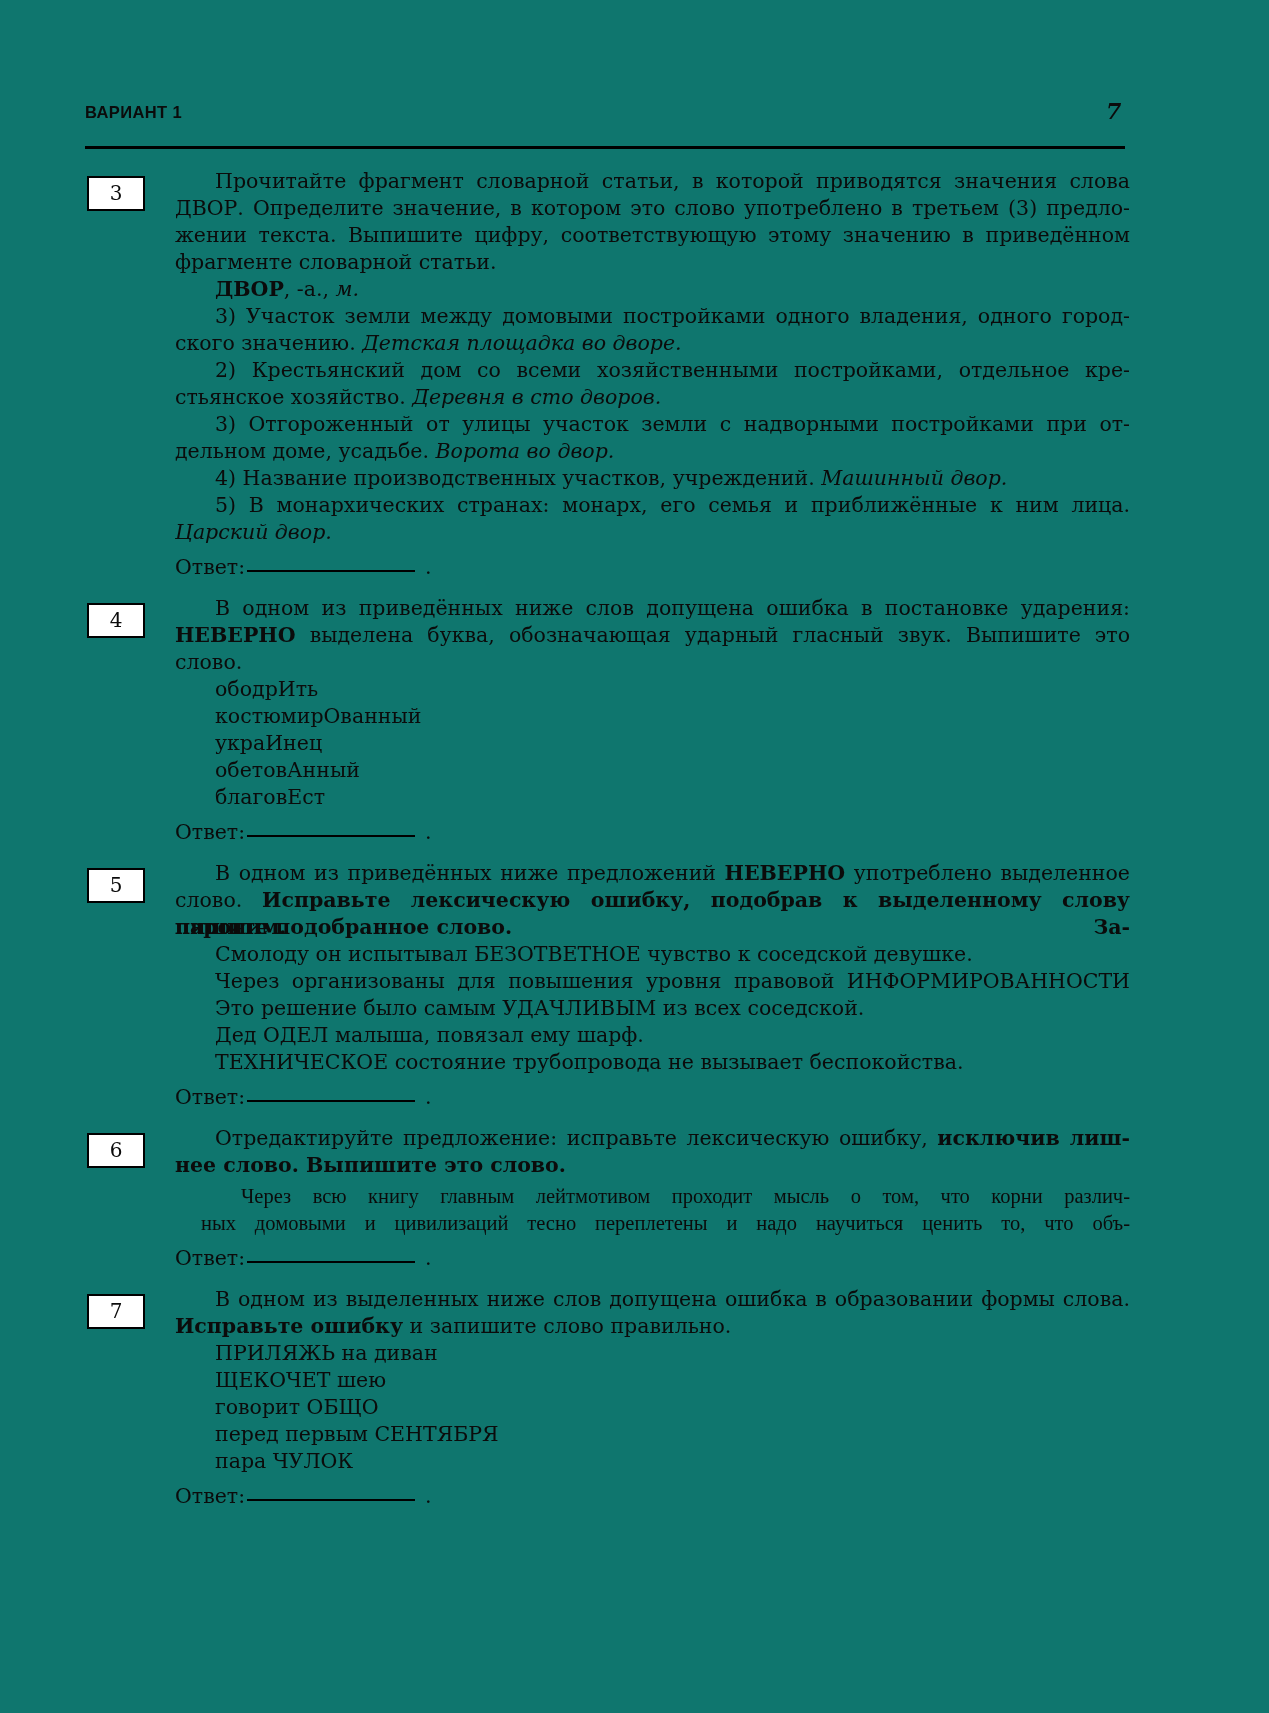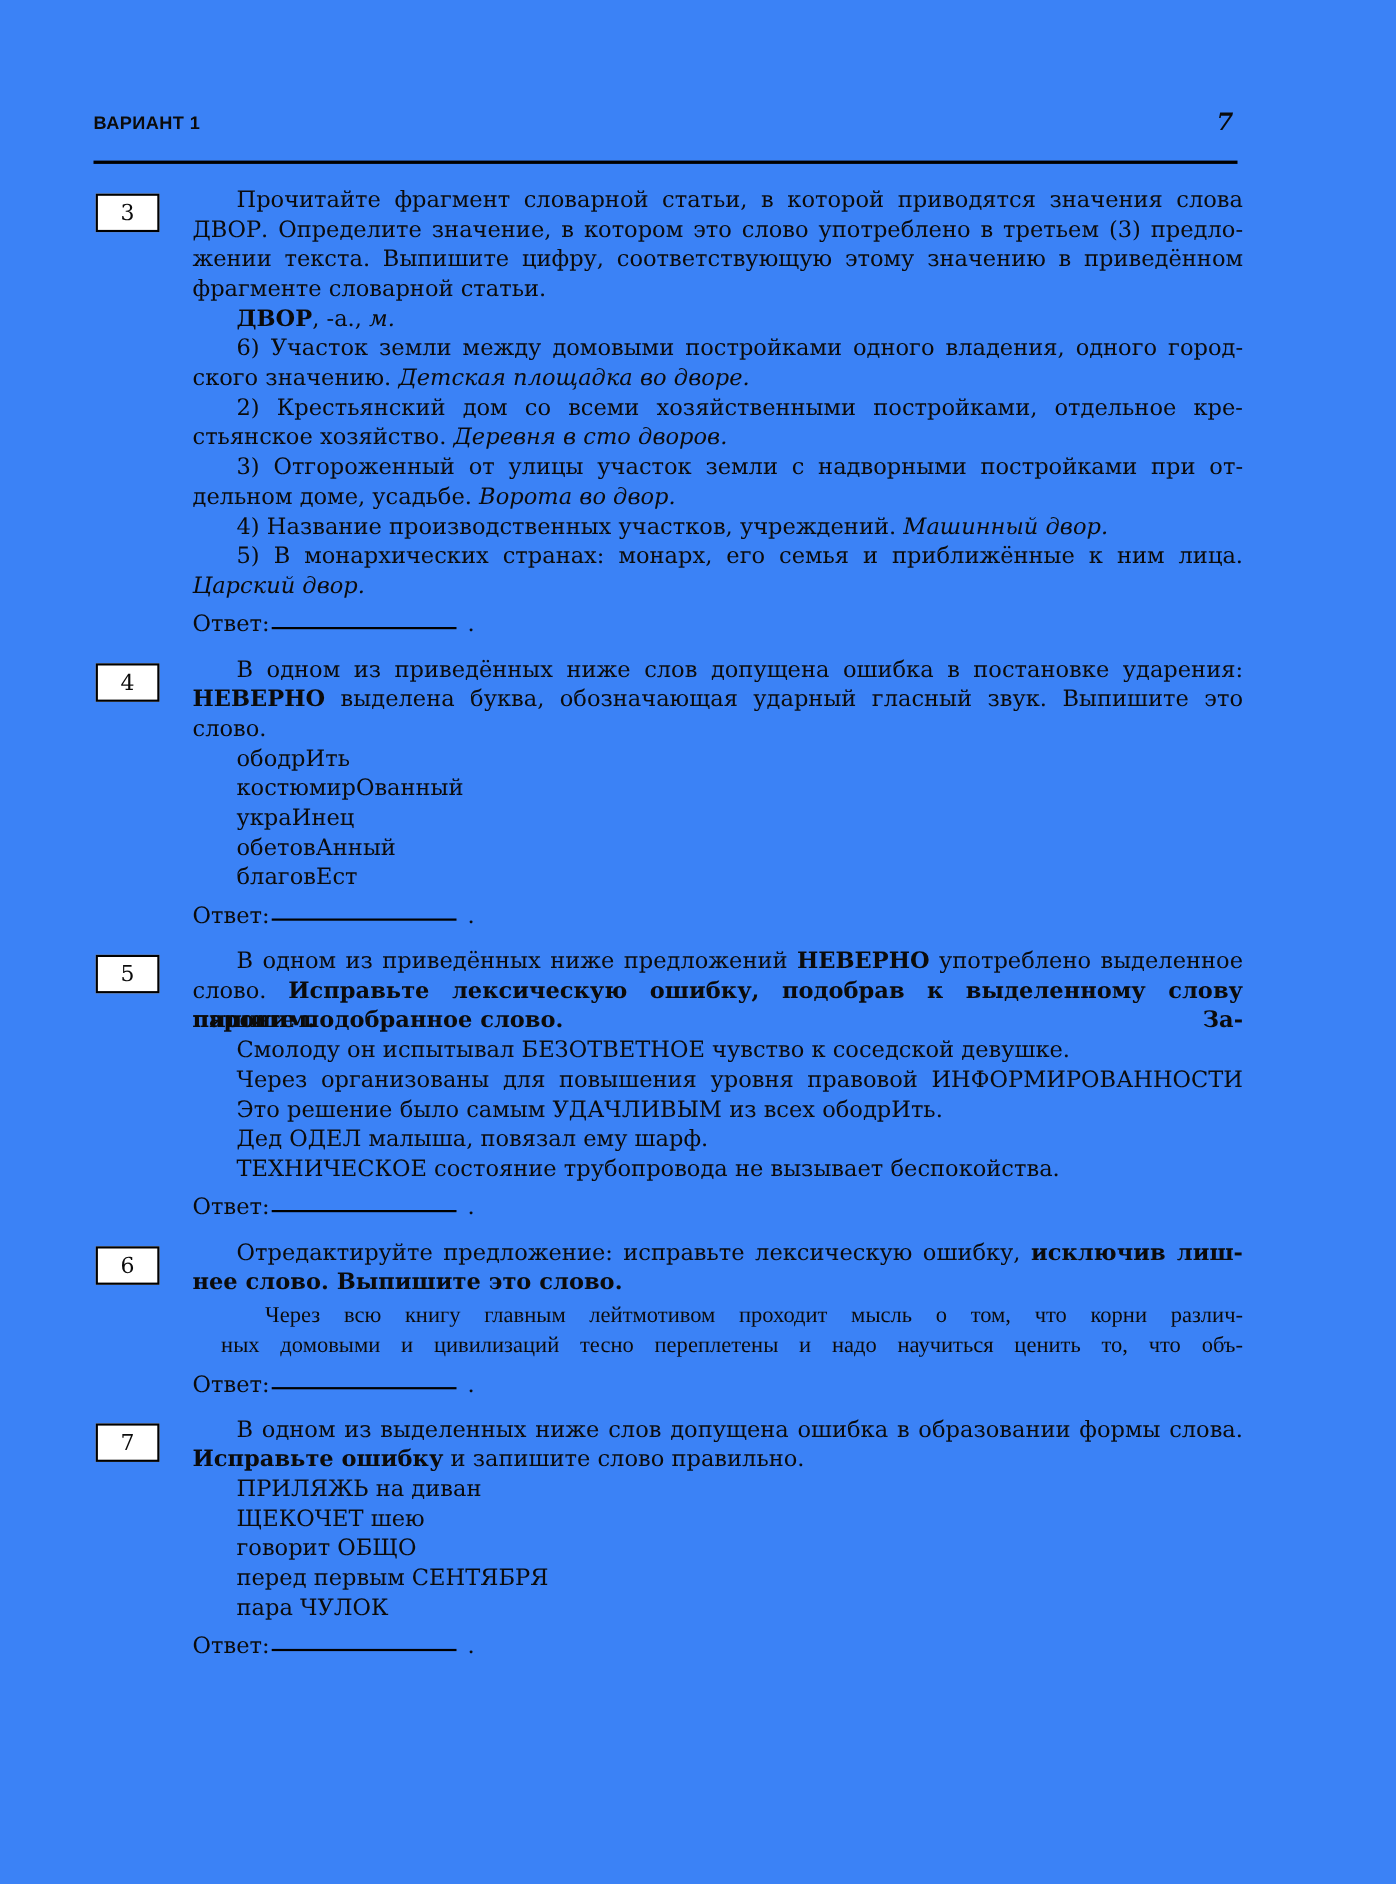--- a/index.html
+++ b/index.html
@@ -1,17 +1,17 @@
 <!DOCTYPE html>
 <html><head>
 <meta charset="utf-8">
 <style>
   html,body{margin:0;padding:0;background:#e8e8e8;}
   .page{
-    position:relative;width:1269px;height:1713px;background:#3b82f6;
+    position:relative;width:1269px;height:1713px;background:#0f766e;
     font-family:"DejaVu Serif",serif;color:#0b0b0b;overflow:hidden;
   }
   .header-variant{
     position:absolute;left:85px;top:103px;
     font-family:"Liberation Sans",sans-serif;font-weight:bold;
     font-size:16.5px;letter-spacing:.4px;
   }
   .header-page{
     position:absolute;left:1106px;top:98px;
     font-size:22px;font-weight:bold;font-style:italic;
@@ -51,21 +51,21 @@
         <div class="para">
           <div class="line ind just"><span class="run-r">Прочитайте фрагмент словарной статьи, в которой приводятся значения слова</span></div>
           <div class="line just"><span class="run-r">ДВОР. Определите значение, в котором это слово употреблено в третьем (3) предло-</span></div>
           <div class="line just"><span class="run-r">жении текста. Выпишите цифру, соответствующую этому значению в приведённом</span></div>
           <div class="line"><span class="run-r">фрагменте словарной статьи.</span></div>
         </div>
         <div class="para">
           <div class="line ind"><span class="run-b">ДВОР</span><span class="run-r">, -а., </span><span class="run-i">м.</span></div>
         </div>
         <div class="para">
-          <div class="line ind just"><span class="run-r">6) Участок земли между домовыми постройками одного владения, одного город-</span></div>
+          <div class="line ind just"><span class="run-r">3) Участок земли между домовыми постройками одного владения, одного город-</span></div>
           <div class="line"><span class="run-r">ского значению. </span><span class="run-i">Детская площадка во дворе.</span></div>
         </div>
         <div class="para">
           <div class="line ind just"><span class="run-r">2) Крестьянский дом со всеми хозяйственными постройками, отдельное кре-</span></div>
           <div class="line"><span class="run-r">стьянское хозяйство. </span><span class="run-i">Деревня в сто дворов.</span></div>
         </div>
         <div class="para">
           <div class="line ind just"><span class="run-r">3) Отгороженный от улицы участок земли с надворными постройками при от-</span></div>
           <div class="line"><span class="run-r">дельном доме, усадьбе. </span><span class="run-i">Ворота во двор.</span></div>
         </div>
@@ -113,21 +113,21 @@
           <div class="line just"><span class="run-r">слово. </span><span class="run-b">Исправьте лексическую ошибку, подобрав к выделенному слову пароним. За-</span></div>
           <div class="line"><span class="run-b">пишите подобранное слово.</span></div>
         </div>
         <div class="para">
           <div class="line ind"><span class="run-r">Смолоду он испытывал БЕЗОТВЕТНОЕ чувство к соседской девушке.</span></div>
         </div>
         <div class="para">
           <div class="line ind just"><span class="run-r">Через организованы для повышения уровня правовой ИНФОРМИРОВАННОСТИ</span></div>
         </div>
         <div class="para">
-          <div class="line ind"><span class="run-r">Это решение было самым УДАЧЛИВЫМ из всех ободрИть.</span></div>
+          <div class="line ind"><span class="run-r">Это решение было самым УДАЧЛИВЫМ из всех соседской.</span></div>
         </div>
         <div class="para">
           <div class="line ind"><span class="run-r">Дед ОДЕЛ малыша, повязал ему шарф.</span></div>
         </div>
         <div class="para">
           <div class="line ind"><span class="run-r">ТЕХНИЧЕСКОЕ состояние трубопровода не вызывает беспокойства.</span></div>
         </div>
         <div class="answer-row"><span class="answer-label">Ответ:</span><span class="answer-blank"></span><span class="answer-dot">.</span></div>
       </div>
       <div class="question">

